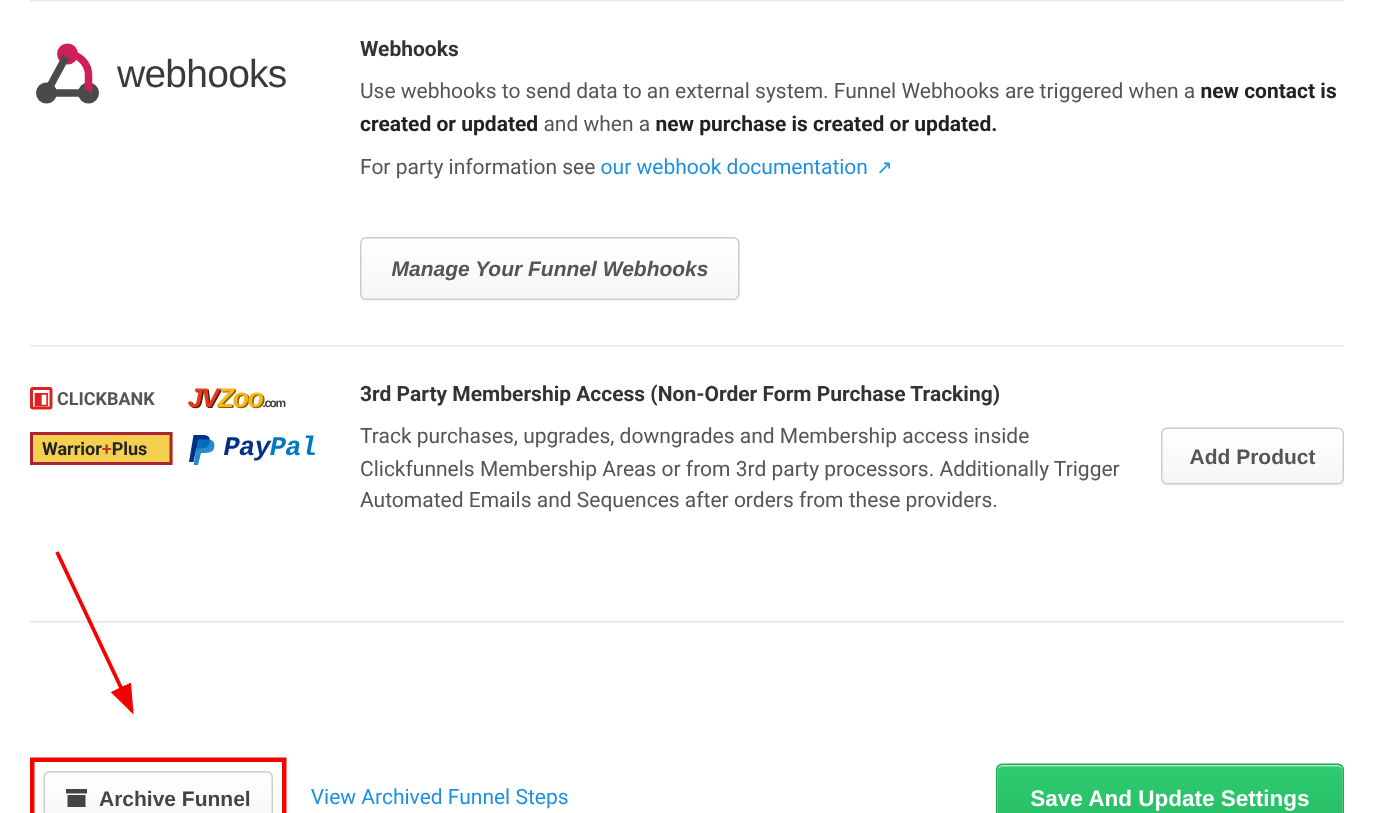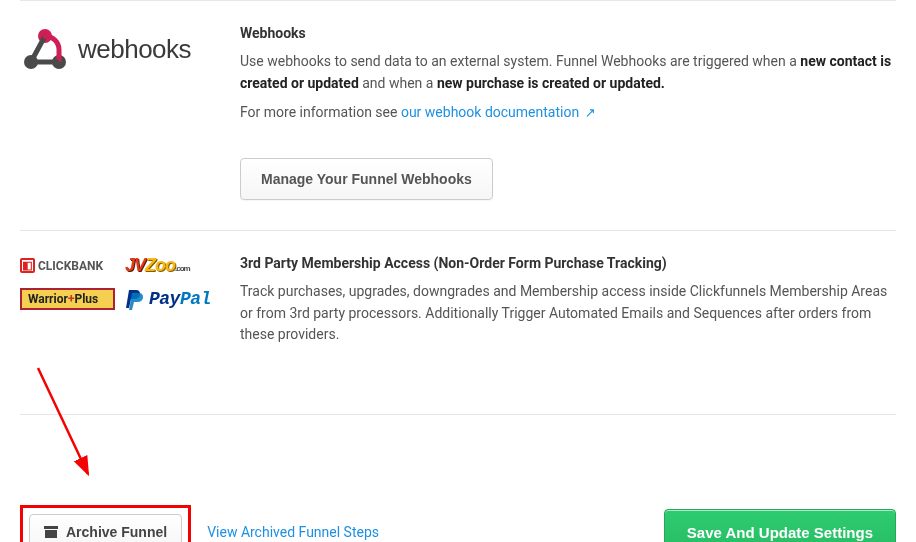--- a/index.html
+++ b/index.html
@@ -49,21 +49,21 @@
     background: linear-gradient(#fff,#f6f6f6);
     border: 1px solid #ccc;
     border-radius: 4px;
     padding: 10px 18px;
     font-weight: 700;
     font-size: 14px;
     color: #555;
     cursor: pointer;
     box-shadow: inset 0 1px 0 rgba(255,255,255,0.6), 0 1px 1px rgba(0,0,0,0.04);
   }
-  .btn-lg { padding:12px 20px; }
+  .btn-lg { padding:12px 20px;font-style:italic; }
   .btn-green {
     background: linear-gradient(#2ecc71,#27bb63);
     border: 1px solid #23a758;
     color: #fff;
     padding: 14px 22px;
     font-size: 15px;
   }
   
   .webhooks-logo {
     display:flex;
@@ -198,21 +198,21 @@
         </svg>
         <span class="webhooks-text">webhooks</span>
       </div>
     </div>
     <div class="section-right">
       <div class="section-title">Webhooks</div>
       <p class="section-desc">
         <span>Use webhooks to send data to an external system. Funnel Webhooks are triggered when a </span><b>new contact is created or updated</b><span> and when a </span><b>new purchase is created or updated.</b>
       </p>
       <p class="section-desc">
-        <span>For more information see </span><a class="link"><span>our webhook documentation</span> <span class="ext-icon">↗</span></a>
+        <span>For party information see </span><a class="link"><span>our webhook documentation</span> <span class="ext-icon">↗</span></a>
       </p>
       <div style="height:26px"></div>
       <button class="btn btn-lg">Manage Your Funnel Webhooks</button>
     </div>
   </div>
 
   <div class="section">
     <div class="section-left">
       <div class="providers">
         <div class="clickbank">
@@ -229,20 +229,23 @@
           <svg width="20" height="22" viewBox="0 0 20 22">
             <path d="M4 2 h7 q4 0 4 4 q0 5 -6 5 h-3 l-2 9 h-3 z" fill="#003087"></path>
             <path d="M7 5 h7 q4 0 4 4 q0 5 -6 5 h-3 l-2 8 h-3 z" fill="#0079C1" opacity="0.85"></path>
           </svg>
           <span class="paypal-text"><span class="pay">Pay</span><span class="pal">Pal</span></span>
         </div>
       </div>
     </div>
     <div class="section-right">
       <div class="section-title">3rd Party Membership Access (Non-Order Form Purchase Tracking)</div>
+      <div class="add-btn-wrap">
+        <button class="btn">Add Product</button>
+      </div>
       <p class="section-desc">Track purchases, upgrades, downgrades and Membership access inside Clickfunnels Membership Areas or from 3rd party processors. Additionally Trigger Automated Emails and Sequences after orders from these providers.</p>
       <div style="clear:both"></div>
     </div>
   </div>
 
   <div class="footer">
     <span class="archive-box">
       <button class="archive-btn">
         <span class="archive-icon"></span>
         <span>Archive Funnel</span>

